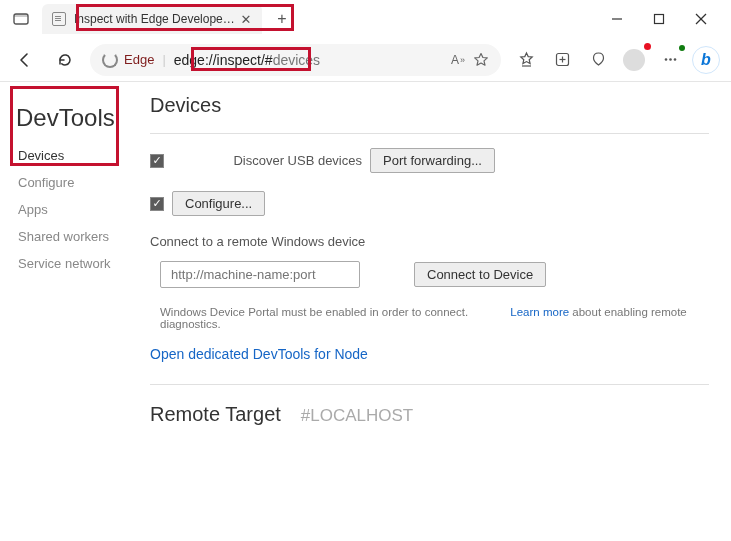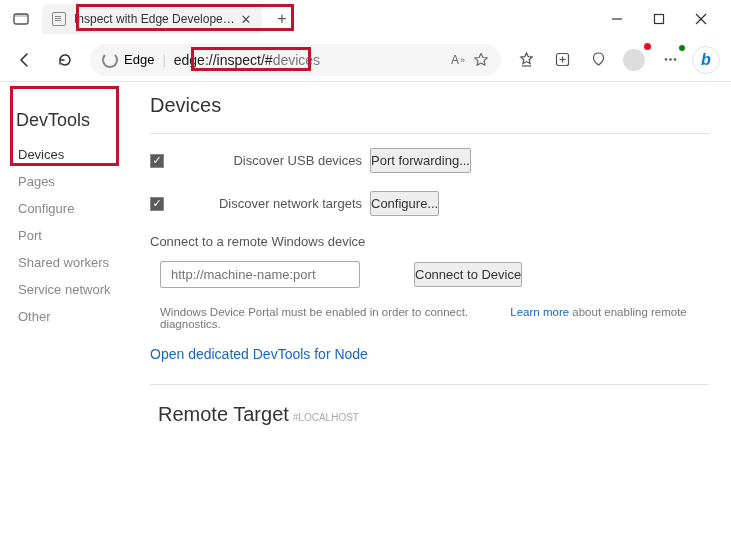--- a/index.html
+++ b/index.html
@@ -59,64 +59,64 @@
   .nav-btn {
     width:30px; height:30px;
     display:flex; align-items:center; justify-content:center;
     color:#555; cursor:pointer; border-radius:4px;
   }
   .addrbar {
     flex:1; display:flex; align-items:center;
     background:#f5f5f5; border-radius:20px;
     height:32px; padding:0 12px; gap:8px;
   }
-  .edge-mark { display:flex; align-items:center; gap:6px; color:#000000; font-size:13px;}
+  .edge-mark { display:flex; align-items:center; gap:6px; color:#7f1d1d; font-size:13px;}
   .edge-swirl { width:16px; height:16px; border-radius:50%; border:2px solid #888; border-top-color:transparent; }
   .pipe { color:#ccc; }
   .url-text { flex:1; font-size:14px; color:#777; }
   .url-text .hl { color:#222; }
   .iconbtn {
     width:30px; height:30px;
     display:flex; align-items:center; justify-content:center;
     color:#555; cursor:pointer; border-radius:4px;
   }
   .iconrow { display:flex; gap:6px; align-items:center;}
   .avatar { width:22px; height:22px; background:#ddd; border-radius:50%; position:relative;}
   .reddot { position:absolute; top:-2px; right:-2px; width:7px; height:7px; background:#e81123; border-radius:50%;}
   .binglogo { width:28px; height:28px; border-radius:50%; border:1px solid #d0e6fb; display:flex; align-items:center; justify-content:center;}
   .bing-b { font-weight:bold; color:#0b76d8; font-size:16px; font-style:italic;}
   
   .content { display:flex; height:calc(541px - 38px - 44px); }
   .sidebar { width:140px; padding:12px 4px 0 16px; }
-  .sidebar h1 { font-size:18px; font-weight:400; color:#333; margin:16px 0 10px 0; }
+  .sidebar h1 { font-size:24px; font-weight:400; color:#333; margin:10px 0 10px 0; }
   .sideitem { display:block; font-size:13px; color:#888; padding:6px 2px; cursor:pointer; text-decoration:none;}
   .sideitem.active { color:#333; }
   .main { flex:1; padding:12px 22px 0 10px; }
   .main h1 { font-size:20px; font-weight:400; color:#333; margin:0 0 16px 0;}
   .hr { height:1px; background:#e0e0e0; margin:6px 0 14px 0;}
   .row { display:flex; align-items:center; margin-bottom:18px; gap:8px;}
   .checkbox { width:14px; height:14px; border:1px solid #888; background:#5b5b5b; display:flex; align-items:center; justify-content:center; }
   .checkbox::after { content:'✓'; color:#fff; font-size:11px; line-height:1;}
   .checklabel { font-size:13px; color:#555; }
   .btn {
     background:#eee; border:1px solid #aaa; color:#333;
-    font-size:13px; padding:4px 0; border-radius:2px; cursor:pointer;
+    font-size:13px; padding:4px 12px; border-radius:2px; cursor:pointer;
   }
   .row .checklabel { width:190px;text-align:right; }
   .subhead { font-size:13px; color:#555; margin:2px 0 12px 0;}
   .inset { padding-left:10px; }
   .txtinput {
     border:1px solid #aaa; background:#fff; color:#a21caf;
     font-size:13px; padding:5px 10px; width:200px; border-radius:2px;
   }
   .fineprint { font-size:11.5px; color:#777; margin:10px 0 16px 0;}
   .link { color:#1666c6; cursor:pointer;margin-left:39px; }
   .bluemed { color:#1666c6; font-size:14px; cursor:pointer; }
-  .remote { font-size:20px; font-weight:400; color:#333; margin:18px 0 6px 8px; display:flex; align-items:baseline; gap:4px;}
-  .hash { font-size:10px; color:#aaa; font-weight:400;}
+  .remote { font-size:20px; font-weight:400; color:#333; margin:18px 0 6px 0; display:flex; align-items:baseline; gap:20px;}
+  .hash { font-size:17px; color:#aaa; font-weight:400;}
   
   .hlbox { position:absolute; border:3px solid #c4112f; pointer-events:none; }
   .hl-tab { left:76px; top:4px; width:218px; height:27px; }
   .hl-url { left:191px; top:47px; width:120px; height:24px; }
   .hl-side { left:10px; top:86px; width:109px; height:80px; }
   svg { display:block; }
 </style>
 </head>
 <body>
 
@@ -218,41 +218,38 @@
           <span class="bing-b">b</span>
         </span>
       </div>
   </div>
 </div>
 
 <div class="content">
   <div class="sidebar">
     <h1>DevTools</h1>
     <a class="sideitem active">Devices</a>
-    <a class="sideitem">Pages</a>
     <a class="sideitem">Configure</a>
-    <a class="sideitem">Port</a>
+    <a class="sideitem">Apps</a>
     <a class="sideitem">Shared workers</a>
     <a class="sideitem">Service network</a>
-    <a class="sideitem">Other</a>
   </div>
 
   <div class="main">
     <h1>Devices</h1>
     <div class="hr"></div>
 
     <div class="row">
       <span class="checkbox"></span>
       <span class="checklabel">Discover USB devices</span>
       <button class="btn">Port forwarding...</button>
     </div>
 
     <div class="row">
       <span class="checkbox"></span>
-      <span class="checklabel">Discover network targets</span>
       <button class="btn">Configure...</button>
     </div>
 
     <div class="subhead">Connect to a remote Windows device</div>
     <div class="row inset">
       <input class="txtinput" placeholder="http://machine-name:port" style="">
       <span style="width:38px;"></span>
       <button class="btn">Connect to Device</button>
     </div>
     <div class="fineprint inset">

